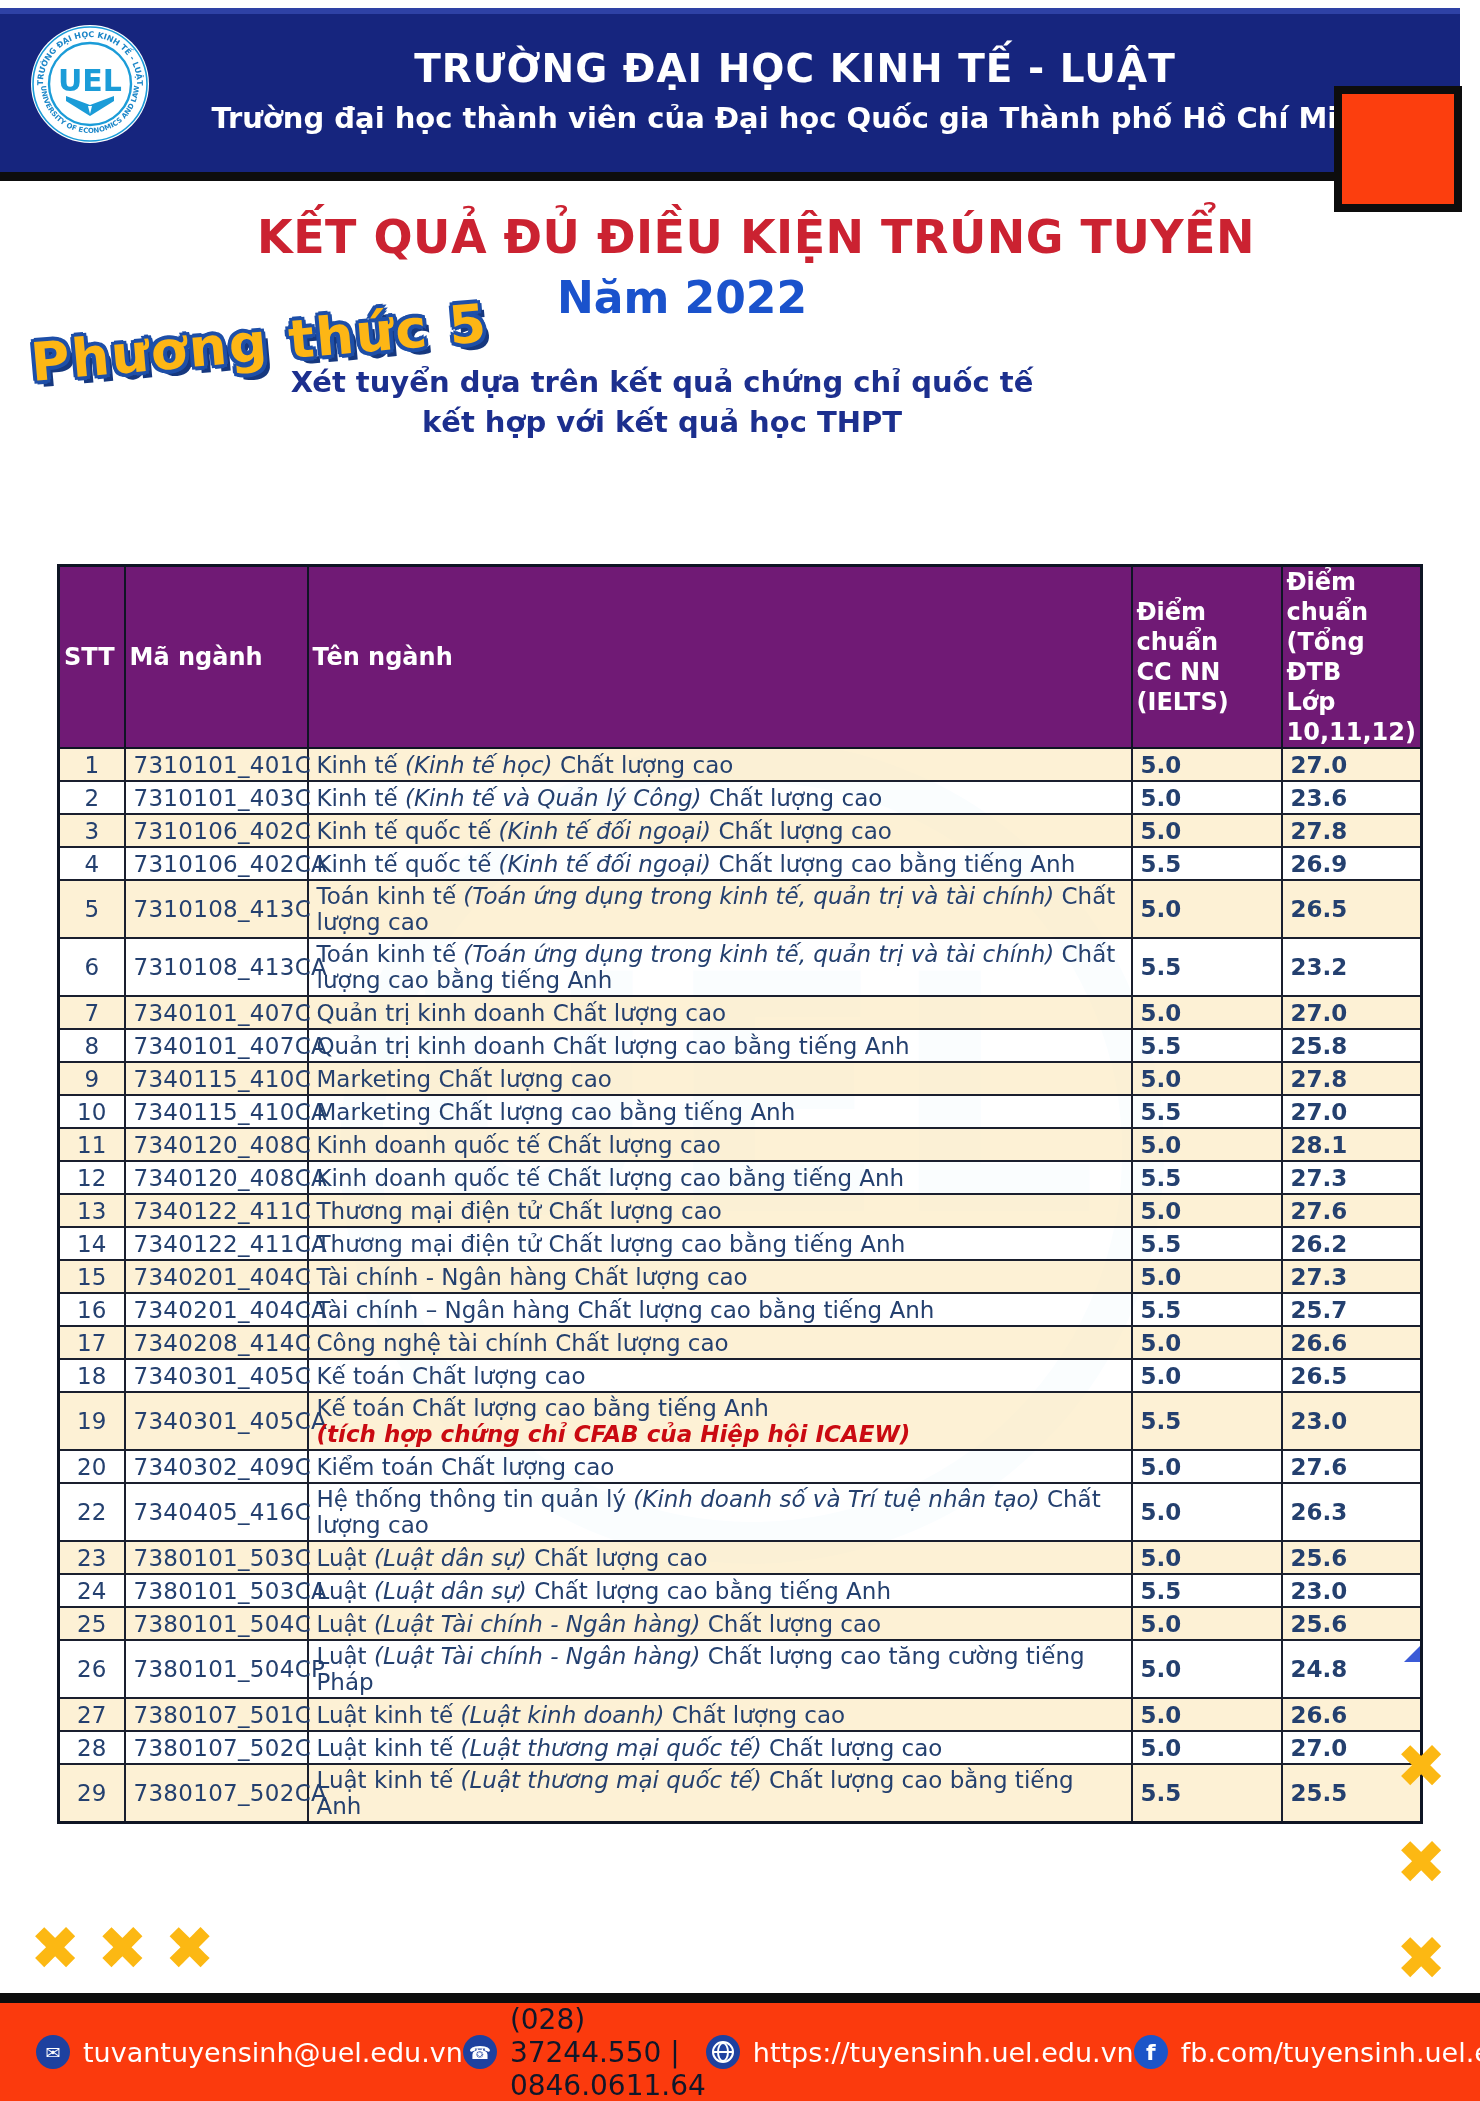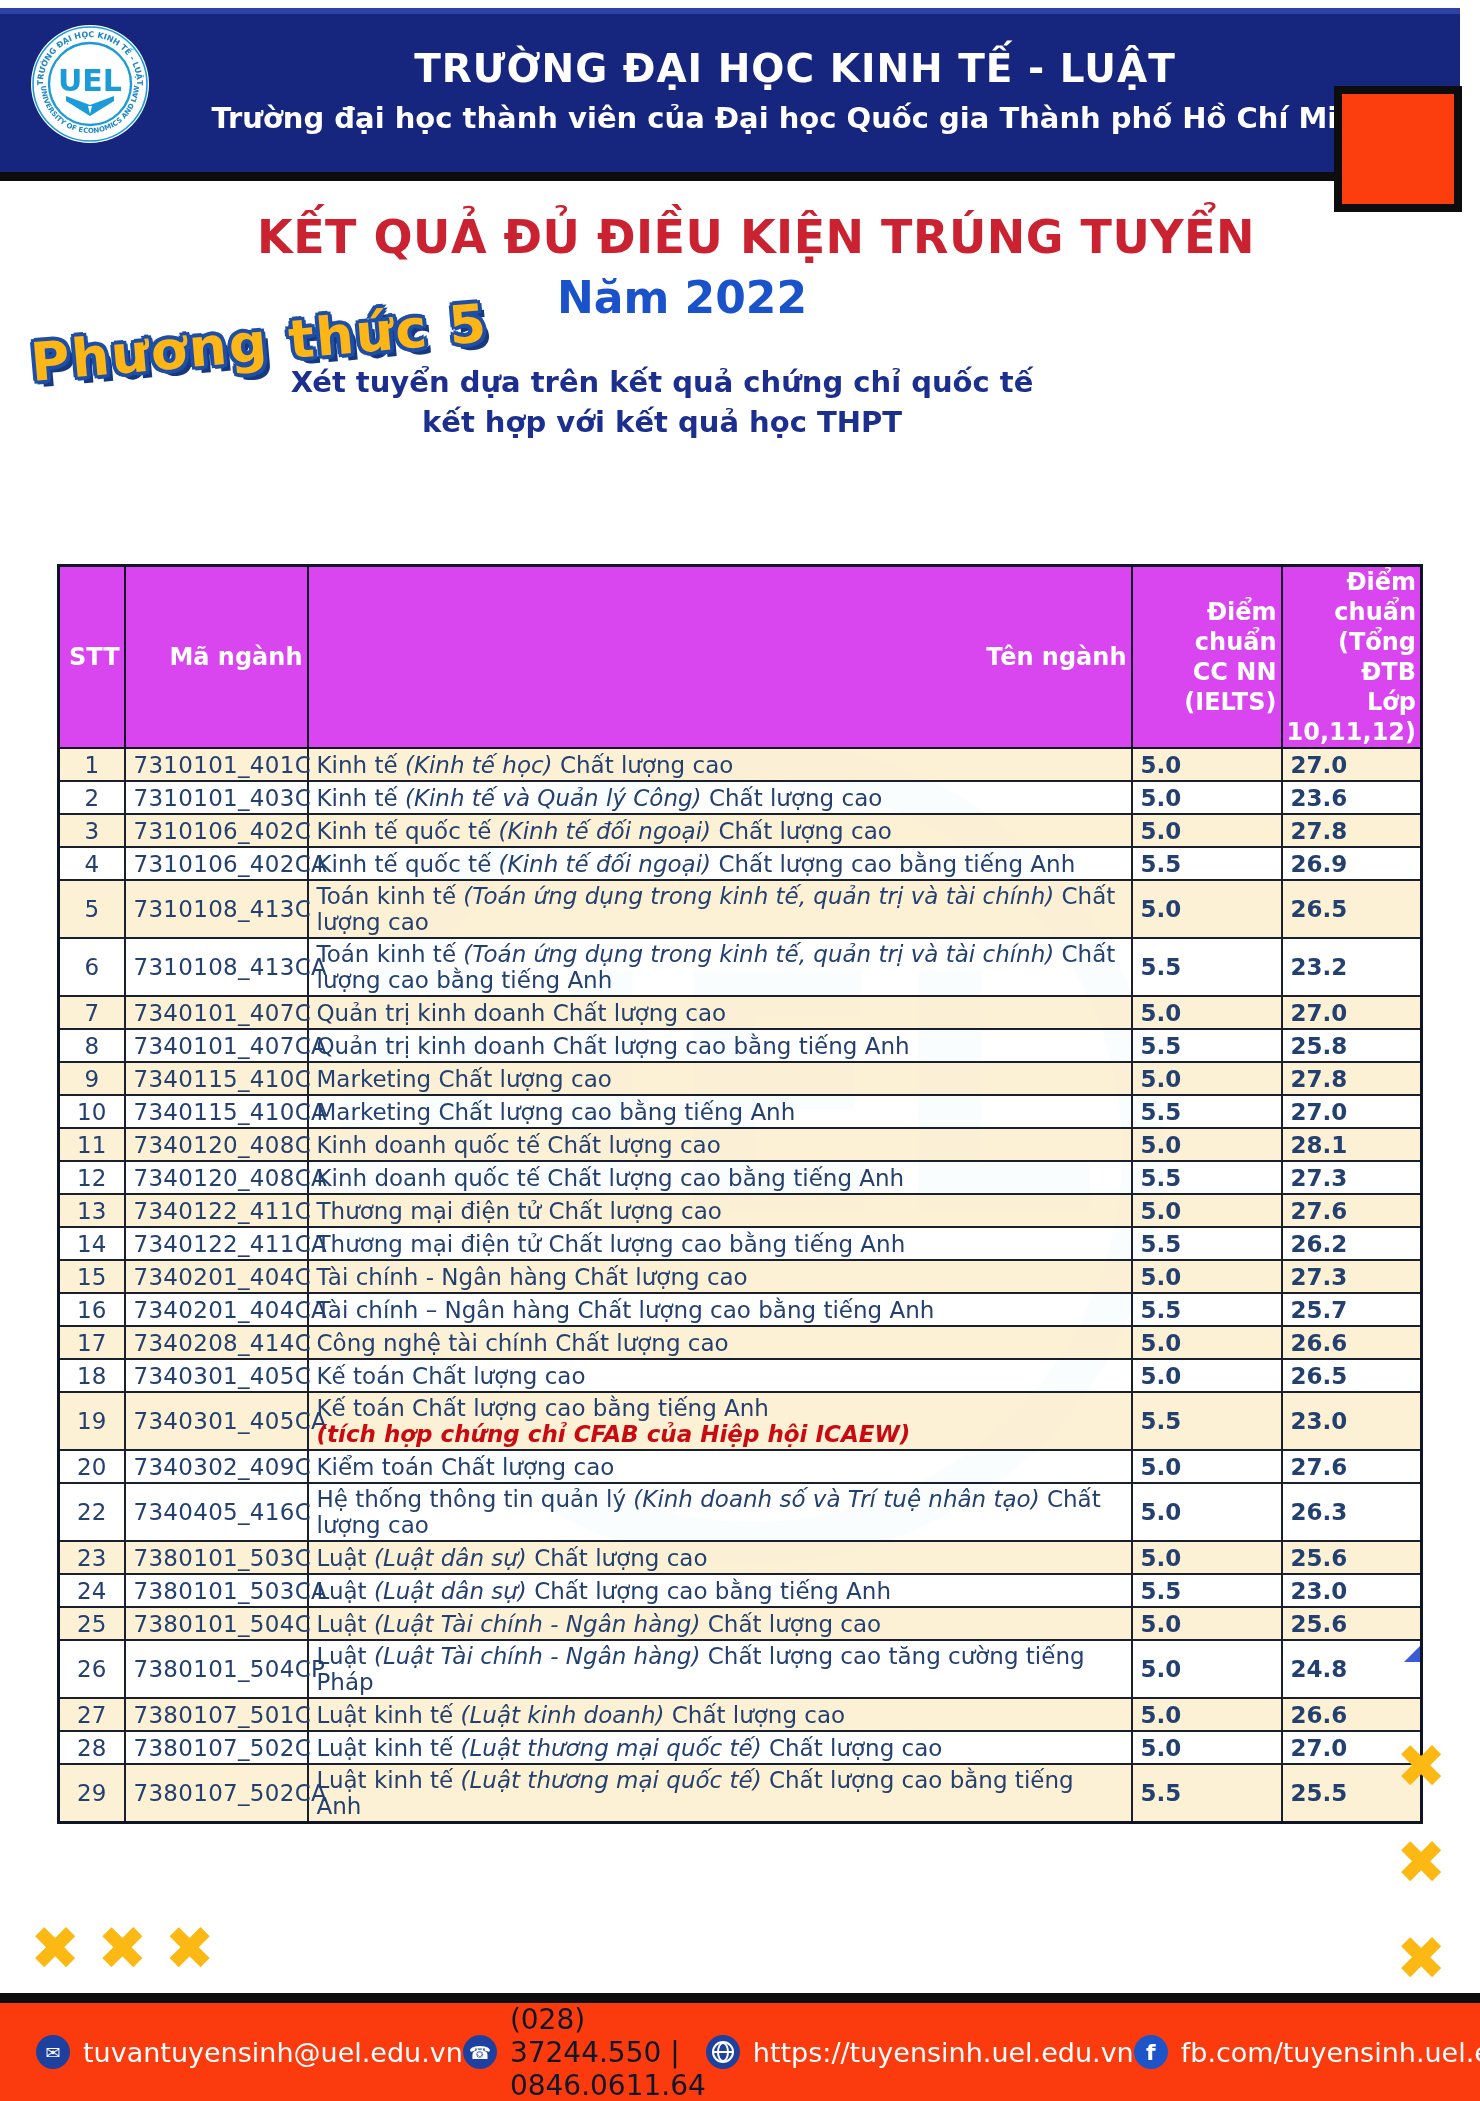--- a/index.html
+++ b/index.html
@@ -35,22 +35,22 @@
 
   
   .watermark{position:absolute;left:0;top:0;width:100%;height:100%;pointer-events:none;}
   .wm-circle{position:absolute;left:340px;top:740px;width:740px;height:740px;border-radius:50%;
              border:42px solid #e2f0fa;}
   .wm-text{position:absolute;left:395px;top:905px;font-size:330px;font-weight:800;color:#e2f0fa;}
 
   
   table.results{position:absolute;left:57px;top:564px;width:1363px;border-collapse:collapse;
                 border:3px solid #0f1524;table-layout:fixed;}
-  table.results th{background:#d946ef;color:#ffffff;font-size:24px;font-weight:700;
-                   height:118px;text-align:right;vertical-align:middle;white-space:pre-line;
+  table.results th{background:#701a75;color:#ffffff;font-size:24px;font-weight:700;
+                   height:118px;text-align:left;vertical-align:middle;white-space:pre-line;
                    border:2px solid #0f1524;padding:0 4px;line-height:30px;}
   table.results td{border:2px solid #1a1f2e;vertical-align:middle;padding:2px 8px;
                    font-size:23px;color:#24406f;height:27px;line-height:26px;}
   tr.odd td{background:rgba(253,240,210,.93);}
   tr.even td{background:rgba(255,255,255,.82);}
   td.c-stt{text-align:center;}
   td.c-code{letter-spacing:.3px;}
   td.c-score{text-align:left;color:#c00d17;font-weight:800;font-size:25px;}
   td.c-name i{font-style:italic;}
   td.c-name .note{color:#ca0a11;font-weight:800;font-style:italic;}

